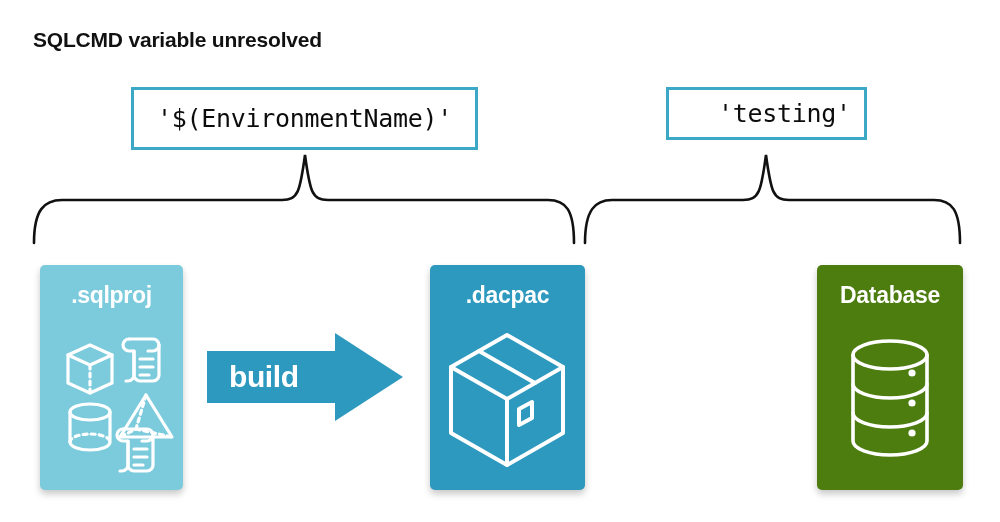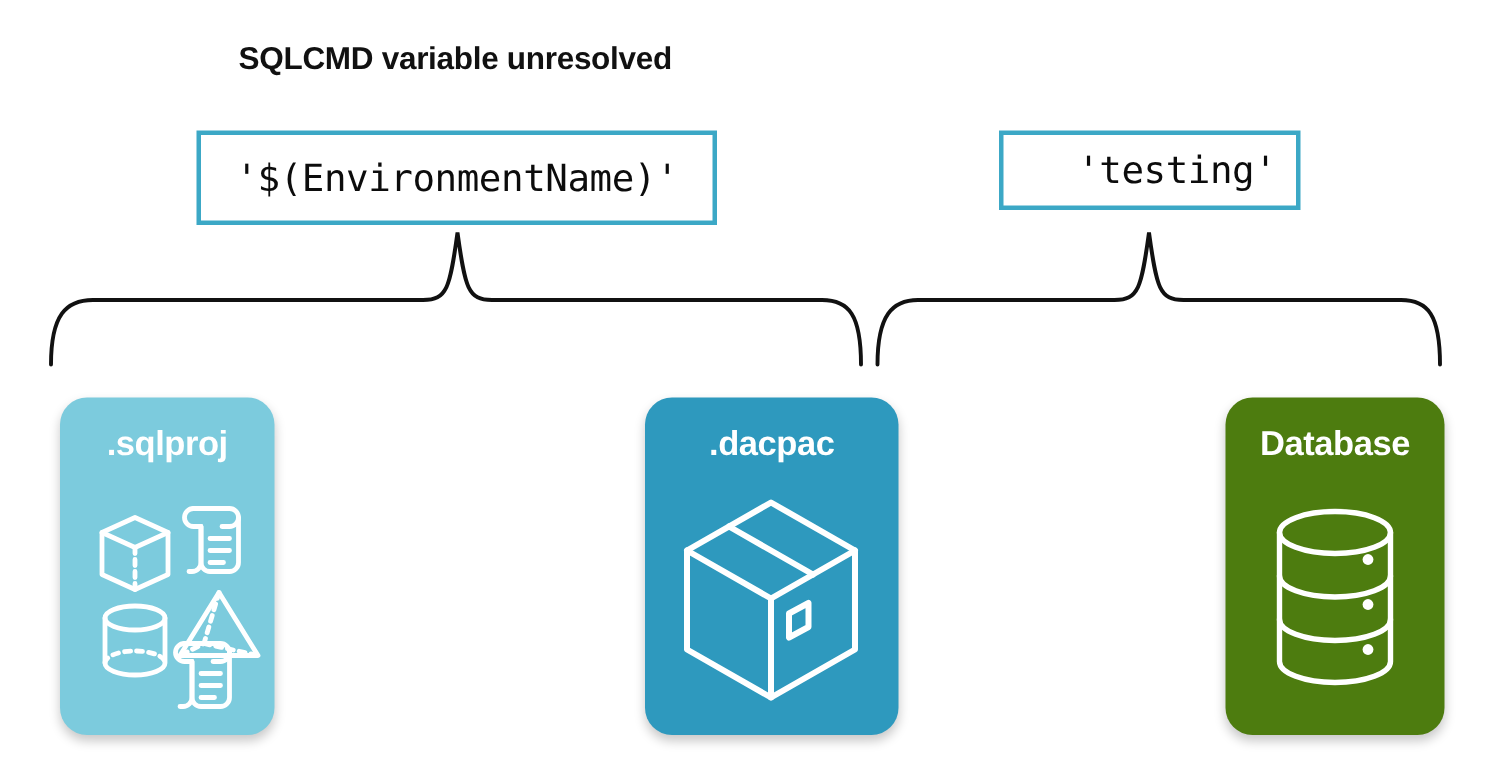--- a/index.html
+++ b/index.html
@@ -18,21 +18,21 @@
     overflow: hidden;
   }
 
   
   .section-title {
     position: absolute;
     font-family: "Liberation Sans", sans-serif;
     font-weight: bold;
     font-size: 21px;
     color: #111111;
-    text-align: center;
+    text-align: left;
     white-space: nowrap;
     letter-spacing: -0.2px;
   }
   #title-left  { left: 33px;  top: 28px;  width: 541px; }
   #title-right { left: 583px; top: 28px;  width: 380px; }
 
   
   .code-box {
     position: absolute;
     box-sizing: border-box;
@@ -57,21 +57,21 @@
     width: 1000px;
     height: 100px;
     pointer-events: none;
   }
 
   
   .card {
     position: absolute;
     top: 265px;
     height: 225px;
-    border-radius: 18px;
+    border-radius: 5px;
     box-shadow: 0 4px 7px rgba(0,0,0,0.22);
   }
   .card-label {
     position: absolute;
     top: 17px;
     left: 0;
     width: 100%;
     text-align: center;
     font-family: "Liberation Sans", sans-serif;
     font-weight: bold;
@@ -80,21 +80,21 @@
     letter-spacing: -0.3px;
   }
   .card-art {
     position: absolute;
     top: 52px;
     left: 0;
     width: 100%;
     height: 168px;
   }
   #card-sqlproj  { left: 40px;  width: 143px; background: #7CCBDD; }
-  #card-dacpac   { left: 430px; width: 169px; background: #2E99BE; }
+  #card-dacpac   { left: 430px; width: 155px; background: #2E99BE; }
   #card-database { left: 817px; width: 146px; background: #4d7c0f; }
 
   
   .arrow {
     position: absolute;
     height: 92px;
   }
   .arrow-label {
     position: absolute;
     top: 0;
@@ -206,15 +206,21 @@
         <path d="M 36,96 a 37,14 0 0 0 74,0"></path>
       </g>
       <g fill="#ffffff">
         <circle cx="95" cy="56" r="3.6"></circle>
         <circle cx="95" cy="86" r="3.6"></circle>
         <circle cx="95" cy="116" r="3.6"></circle>
       </g>
     </svg>
   </div>
 
+  <div class="arrow" id="arrow-build">
+    <svg viewBox="0 0 196 92" width="196" height="92" preserveAspectRatio="none">
+      <path d="M 0,20 L 128,20 L 128,2 L 196,46 L 128,90 L 128,72 L 0,72 Z" fill="#2E99BE"></path>
+    </svg>
+    <div class="arrow-label">build</div>
+  </div>
 
 
 </div>
 
 </body></html>

